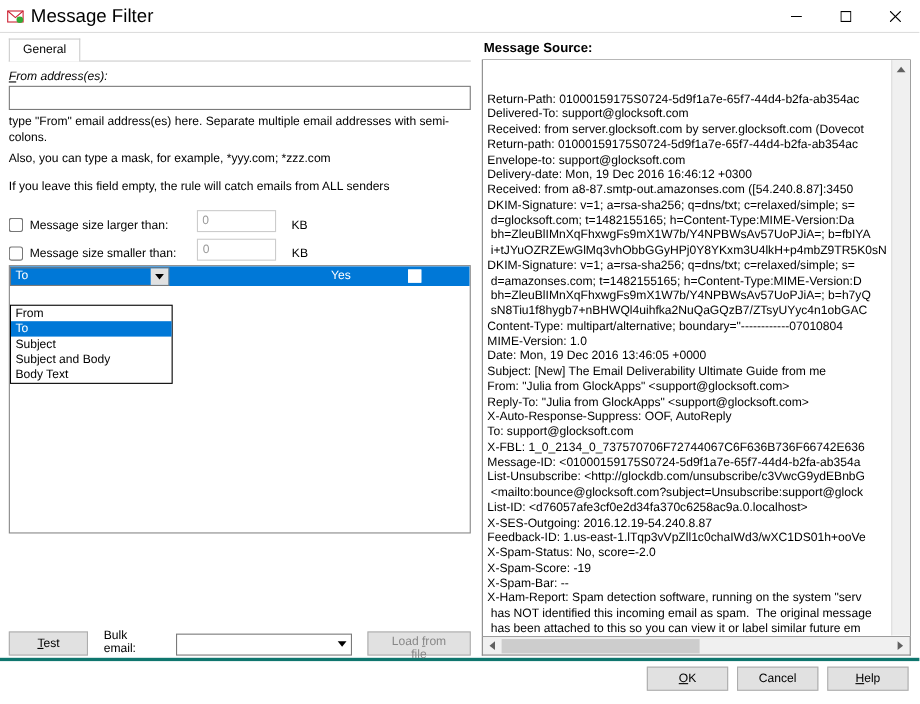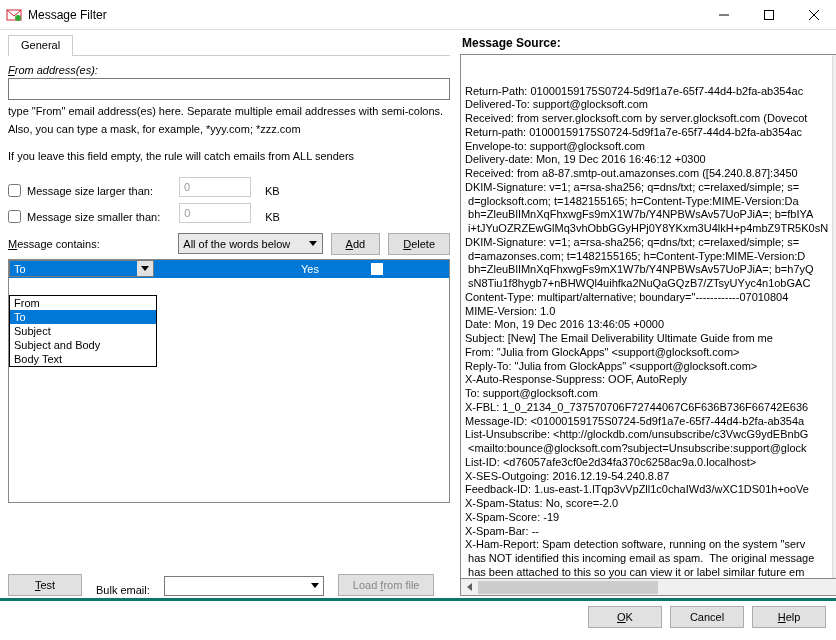--- a/index.html
+++ b/index.html
@@ -1,19 +1,19 @@
 <!DOCTYPE html>
 <html><head>
 <meta charset="utf-8">
 <style>
 * { box-sizing: border-box; margin: 0; padding: 0; }
 body { font-family: "Segoe UI", Tahoma, sans-serif; font-size: 11px; background: #fff; width: 836px; height: 640px; overflow: hidden; color: #000; }
 .titlebar { height: 30px; background: #fff; border-bottom: 1px solid #ddd; display: flex; align-items: center; padding: 0 0 0 6px; }
 .titlebar .icon { width: 16px; height: 16px; margin-right: 6px; display:inline-block; }
-.titlebar .title { flex: 1; font-size: 12px; }
+.titlebar .title { flex: 1; font-size: 17px; }
 .winbtn { width: 45px; height: 29px; display: flex; align-items: center; justify-content: center; cursor: pointer; }
 .content { display: flex; height: 568px; padding: 4px 8px 2px 8px; gap: 10px; }
 .left { width: 442px; display: flex; flex-direction: column; }
 .right { flex: 1; display: flex; flex-direction: column; }
 .tabbar { height: 22px; display:flex; border-bottom: 1px solid #ccc; }
 .tab { border: 1px solid #ccc; border-bottom: none; padding: 3px 12px; background:#fff; font-size:11px; position:relative; top:1px; }
 .label { margin: 8px 0 2px 0; font-size: 11px; font-style: italic; }
 .input-full { width: 100%; height: 22px; border: 1px solid #7a7a7a; padding: 2px 4px; font-size: 11px; }
 .helptext { margin-top: 4px; font-size: 11px; color: #000; line-height: 1.3; }
 .row { display: flex; align-items: center; margin-top: 6px; }
@@ -105,28 +105,20 @@
       <input class="numfield" disabled="" value="0" style="">
       <span class="unit">KB</span>
     </div>
     <div class="checkbox-row">
       <input type="checkbox" class="chk" style="">
       <span>Message size smaller than:</span>
       <input class="numfield" disabled="" style="margin-left: 13px;" value="0">
       <span class="unit">KB</span>
     </div>
 
-    <div class="row" style="margin-top:10px; gap:8px">
-      <span style="width:170px"><span class="u">M</span>essage contains:</span>
-      <div class="combo" style="width:150px">
-          <span>All of the words below</span>
-        </div>
-      <button class="btn"><span class="u">A</span>dd</button>
-      <button class="btn"><span class="u">D</span>elete</button>
-    </div>
 
     <div class="table">
       <div class="trow sel">
         <div class="td" style="width:148px;padding:0">
           <div class="source-select">
             <span class="seltxt">To</span>
             <span class="selbtn"></span>
           </div>
         </div>
         <div class="td" style="width:140px"></div>

